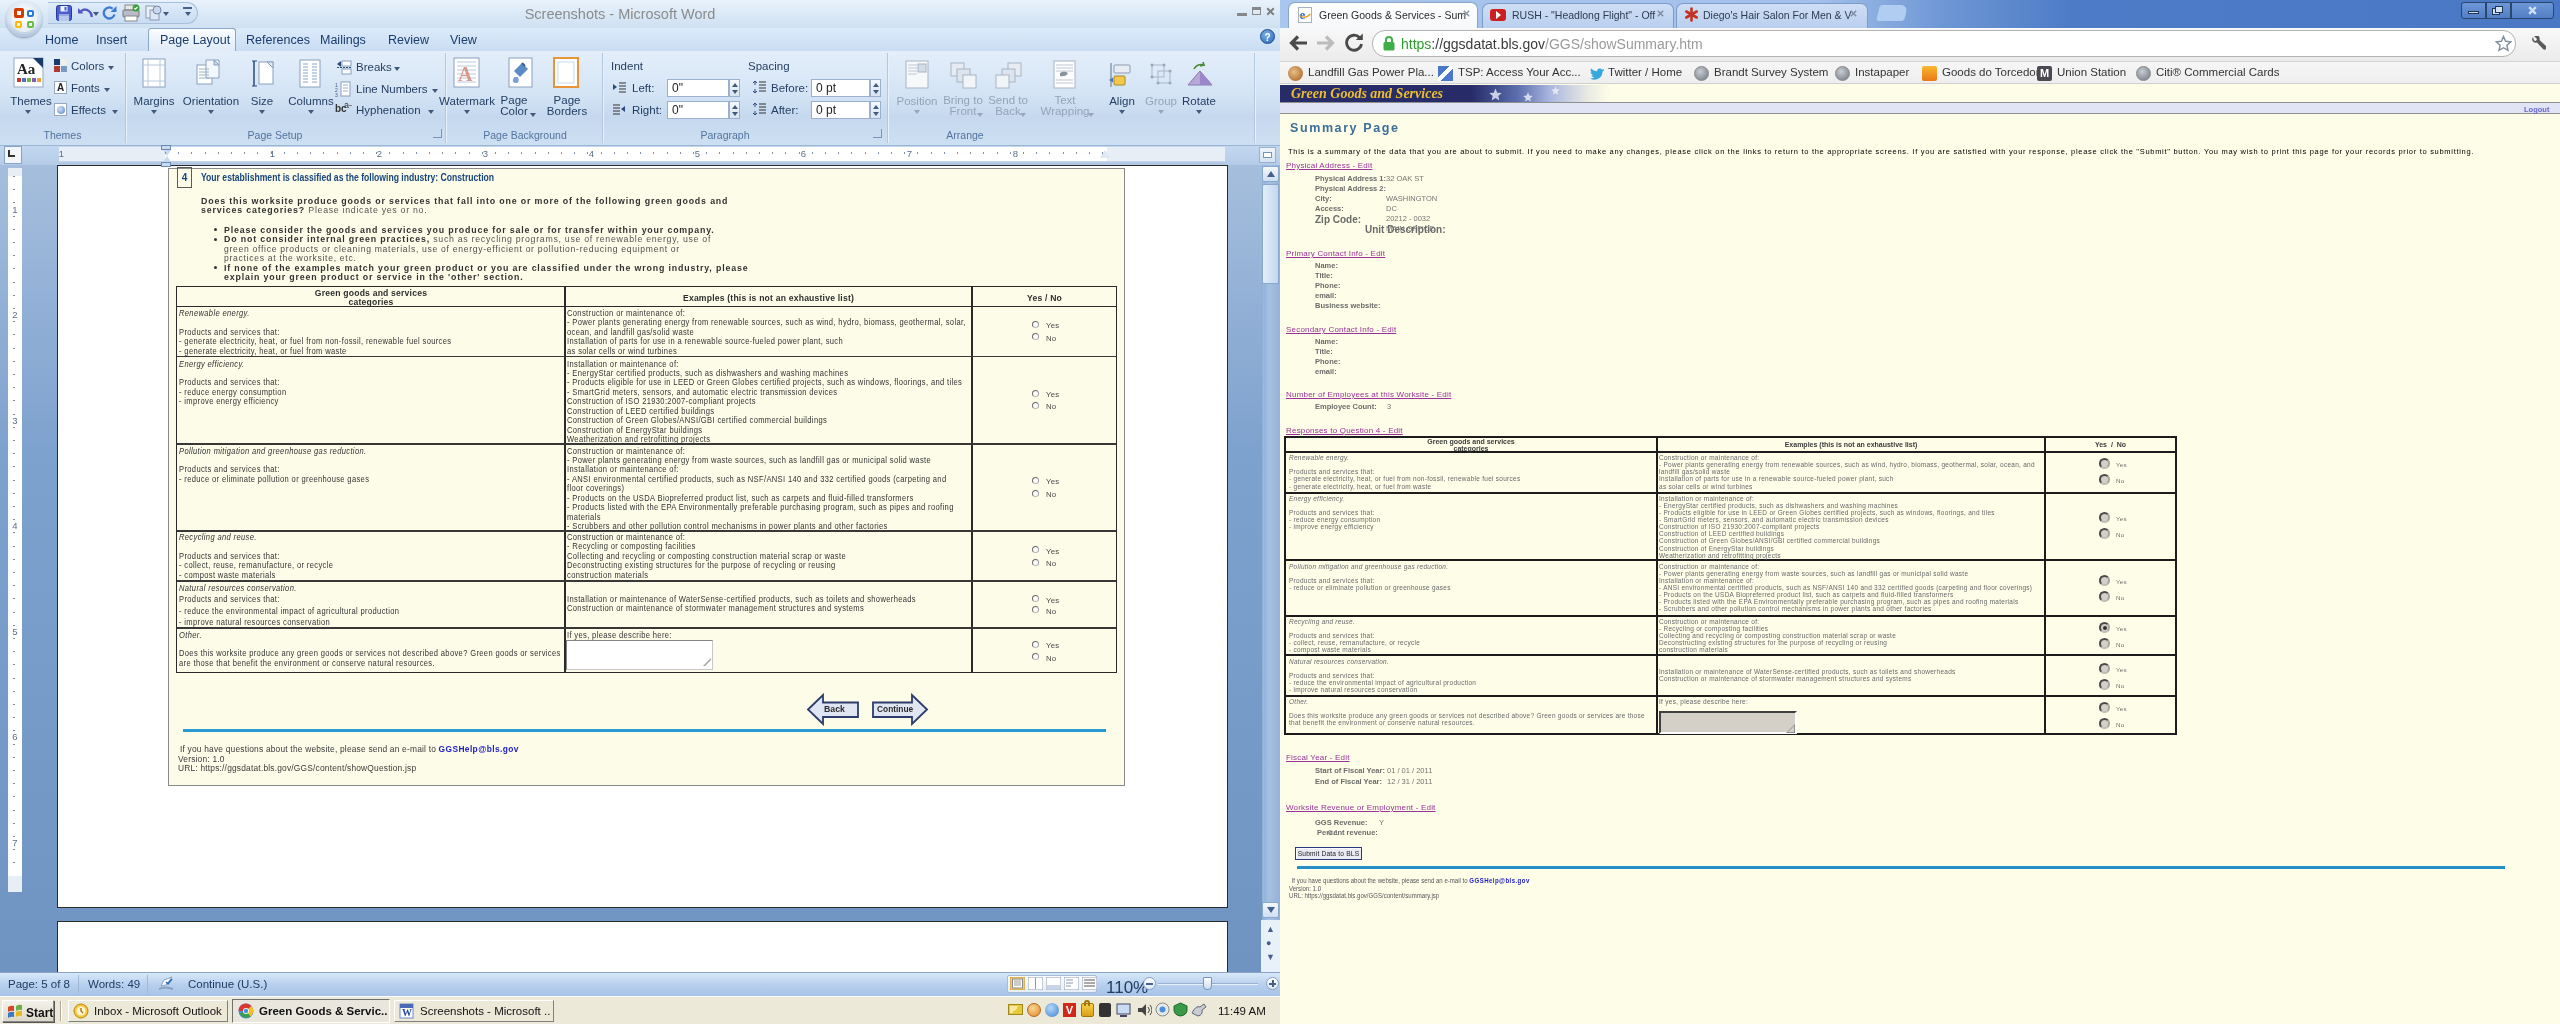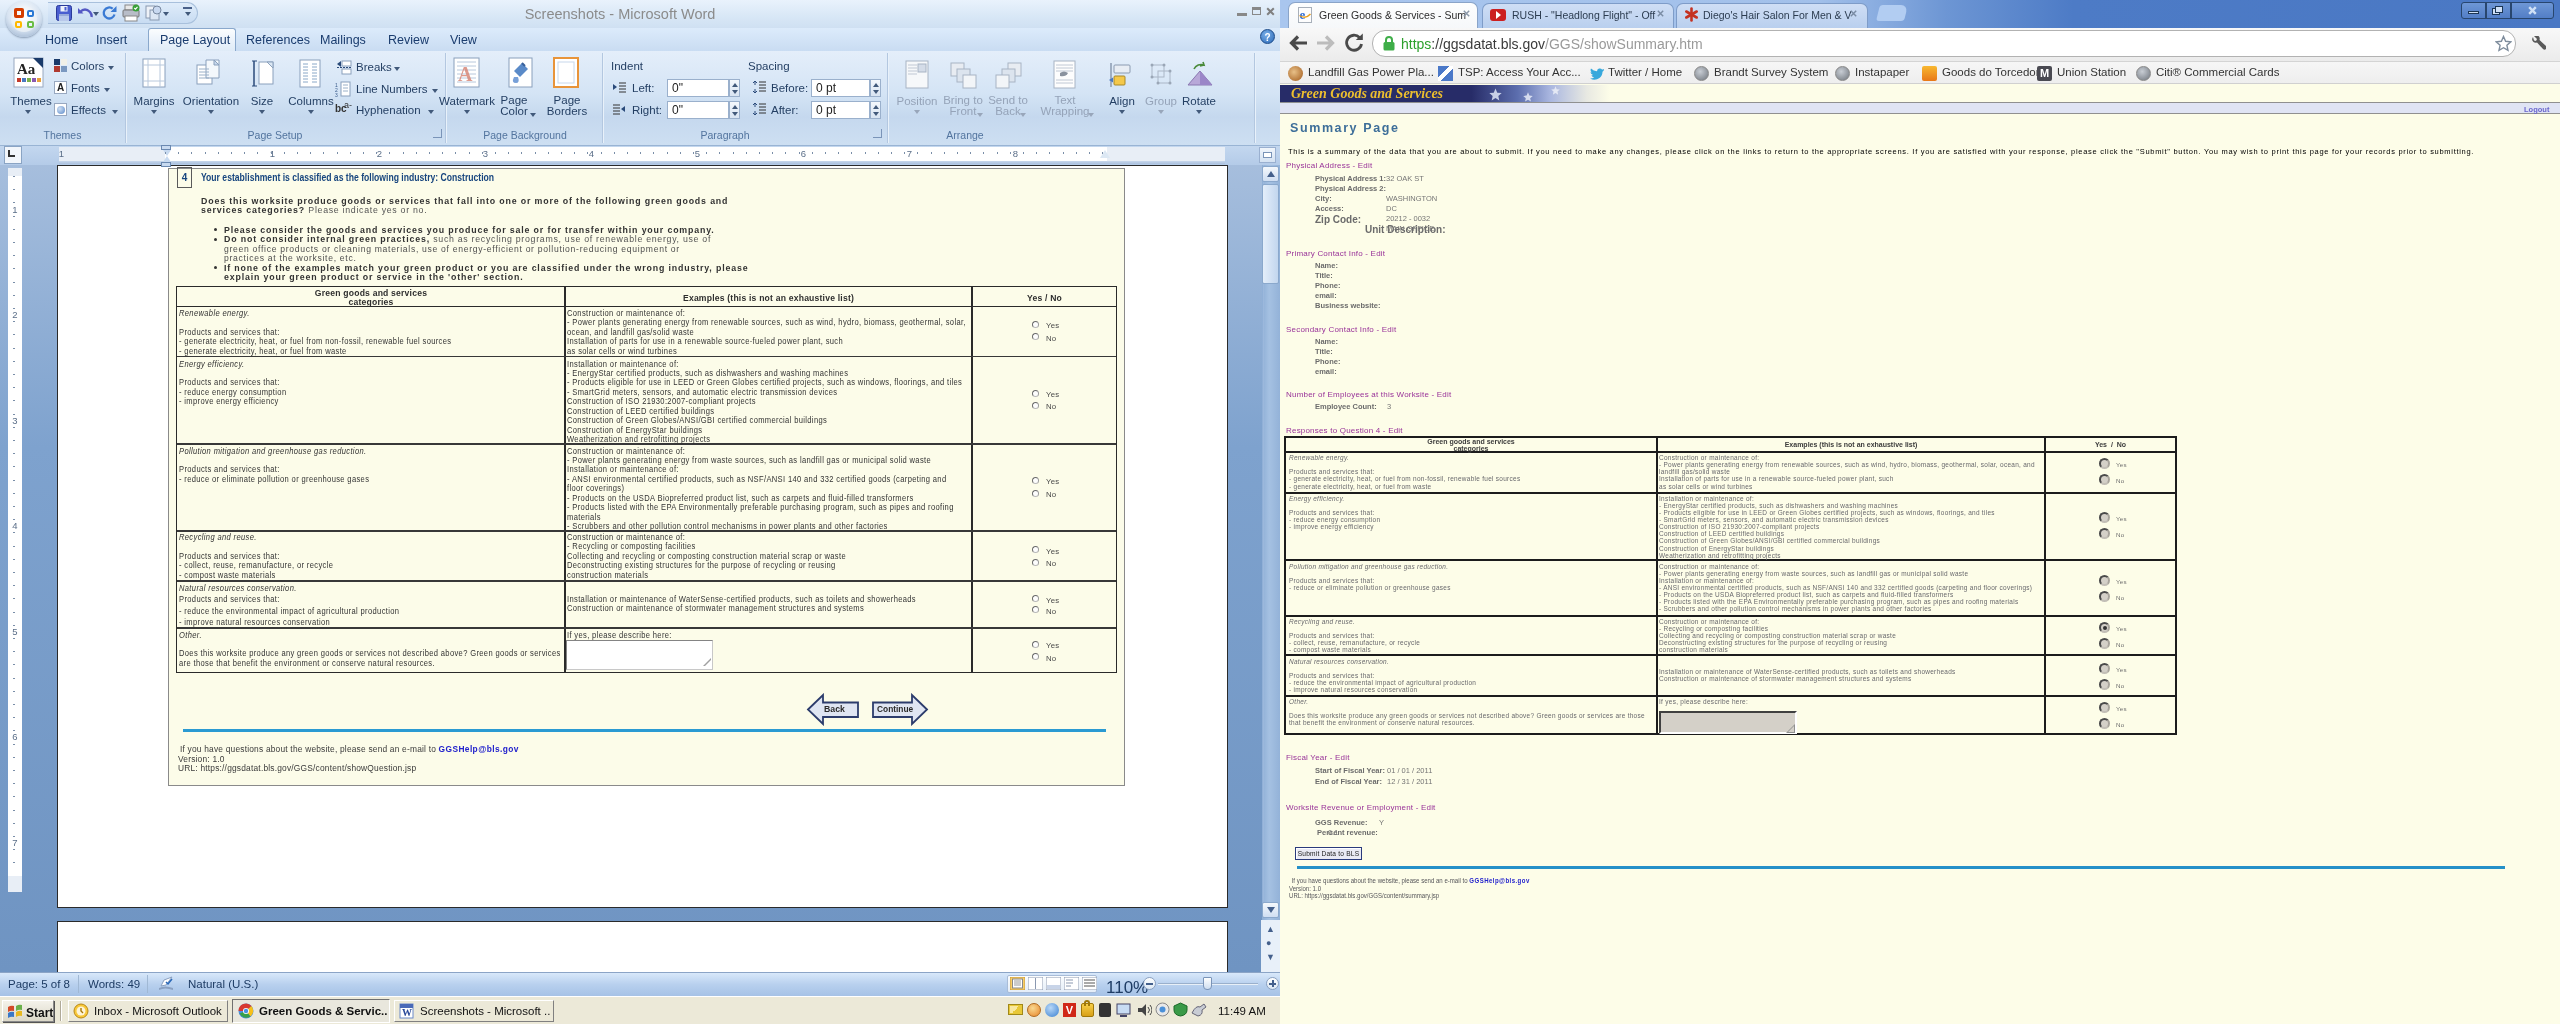--- a/index.html
+++ b/index.html
@@ -9,21 +9,21 @@
 .ctr{text-align:center}
 .tabtxt{position:absolute;top:33px;font-size:12.5px;color:#1a3c6e}
 .grplabel{position:absolute;top:129px;font-size:10.5px;color:#52749e;text-align:center}
 .gsep{position:absolute;top:53px;height:90px;width:1px;background:#b3c7e0;box-shadow:1px 0 0 #e8f1fa}
 .biglabel{position:absolute;font-size:11.5px;color:#243f63;text-align:center}
 .smlabel{position:absolute;font-size:11.5px;color:#243f63}
 .dis{color:#95a3b8!important}
 .darr{position:absolute;width:0;height:0;border-left:3px solid transparent;border-right:3px solid transparent;border-top:4px solid #41597a}
 .darrd{border-top-color:#98a6ba}
 .bmtxt{position:absolute;top:66px;font-size:11.5px;color:#333}
-.lnk{position:absolute;color:#993399;letter-spacing:.2px}
+.lnk{position:absolute;color:#993399;text-decoration:underline;letter-spacing:.2px}
 .lbl{position:absolute;color:#6b6b6b;font-weight:bold}
 .val{position:absolute;color:#757575}
 .radL{position:absolute;width:7px;height:7px;border-radius:50%;border:1.2px solid #6a6a6a;border-bottom-color:#b8b8b8;border-right-color:#9a9a9a;background:#fdfdfd}
 .wyn{position:absolute;font-size:7.8px;color:#4a4a4a;letter-spacing:.2px}
 .wb{position:absolute;font-weight:bold;font-size:8.8px;color:#323232;letter-spacing:.85px;white-space:nowrap}
 .wn{position:absolute;font-size:8.6px;color:#4e4e4e;letter-spacing:.7px;white-space:nowrap}
 .dot{position:absolute;width:3px;height:3px;border-radius:50%;background:#333}
 .radR{position:absolute;width:11px;height:11px;border-radius:50%;background:#d4d0c8;border:2px solid #4a4a4a;border-bottom-color:#c2beb6;border-right-color:#a8a49c}
 .rc{position:absolute;font-size:6.8px;line-height:7.15px;color:#68686c;letter-spacing:.3px;transform-origin:0 0;transform:scaleX(.95);white-space:nowrap}
 .wc{position:absolute;font-size:8.6px;line-height:9.45px;color:#333;letter-spacing:.4px;transform-origin:0 0;transform:scaleX(.88);white-space:nowrap}
@@ -419,21 +419,21 @@
 
   <div class="a" style="left:8px;top:978px;font-size:11.5px;color:#1e3c64">Page: 5 of 8</div>
   <div class="a" style="left:78px;top:975px;width:1px;height:18px;background:#a0b8d4"></div>
   <div class="a" style="left:88px;top:978px;font-size:11.5px;color:#1e3c64">Words: 49</div>
   <div class="a" style="left:147px;top:975px;width:1px;height:18px;background:#a0b8d4"></div>
   <svg class="a" style="left:157px;top:976px" width="18" height="16" viewBox="0 0 18 16">
       <path d="M2 12 q6-3 14 0 l0 2 q-8-3 -14 0 z" fill="#8aa0c0"></path>
       <path d="M4 10 l3-6 8-3 -6 8 z" fill="#fff" stroke="#8aa0c0"></path>
       <path d="M9 6 l2 2 4-5" stroke="#2a68b8" stroke-width="1.5" fill="none"></path>
     </svg>
-  <div class="a" style="left:188px;top:978px;font-size:11.5px;color:#1e3c64">Natural (U.S.)</div>
+  <div class="a" style="left:188px;top:978px;font-size:11.5px;color:#1e3c64">Continue (U.S.)</div>
   <div class="a" style="left:1007px;top:975px;width:90px;height:18px;background:linear-gradient(#fbfdfe,#e4edf8);border:1px solid #a8bcd8;border-radius:2px"></div>
   <svg class="a" style="left:1010px;top:977px" width="15" height="13" viewBox="0 0 15 13">
       <rect x="0" y="0" width="15" height="13" fill="#f8cf6a" stroke="#c89838"></rect>
       <rect x="2.5" y="2" width="10" height="9" fill="#fff" stroke="#888"></rect>
       <line x1="4" y1="4" x2="11" y2="4" stroke="#999"></line>
       <line x1="4" y1="6" x2="11" y2="6" stroke="#999"></line>
       <line x1="4" y1="8" x2="11" y2="8" stroke="#999"></line>
     </svg>
   <svg class="a" style="left:1028px;top:977px" width="15" height="13" viewBox="0 0 15 13">
       <rect x="0" y="0" width="15" height="13" fill="#fff" stroke="#8a98b0"></rect>

